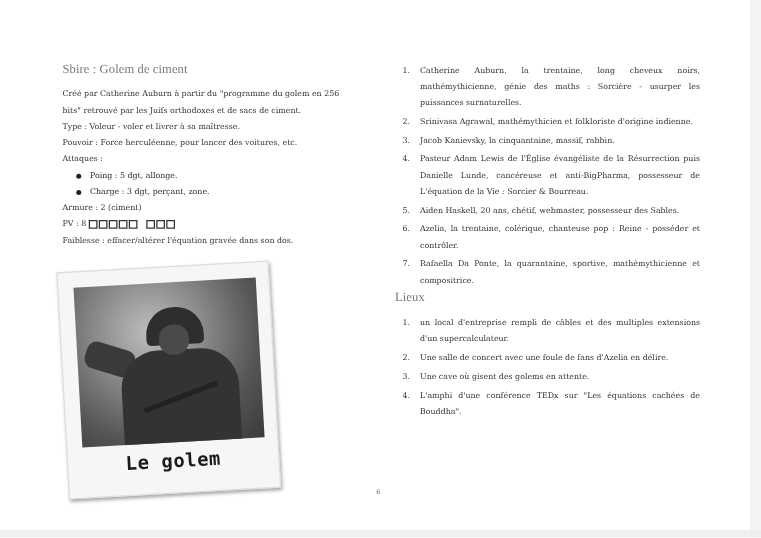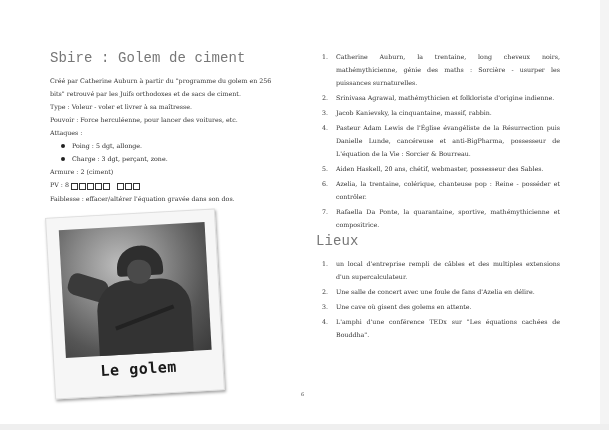--- a/index.html
+++ b/index.html
@@ -8,21 +8,21 @@
       font-family: "DejaVu Serif", serif; color: #2a2a2a;
     }
     .page { position: absolute; left: 0; top: 0; width: 600px; height: 424px; background: #ffffff; }
     .right-edge { position: absolute; left: 600px; top: 0; width: 9px; height: 430px; background: #f4f4f4; }
     .bottom-edge { position: absolute; left: 0; top: 424px; width: 609px; height: 6px; background: #efefef; }
 
     .col-left { position: absolute; left: 50px; top: 50px; width: 255px; }
     .col-right { position: absolute; left: 316px; top: 50px; width: 244px; }
 
     h2 {
-      font-family: Liberation Mono, monospace; font-weight: normal; font-size: 14px;
+      font-family: Liberation Serif, serif; font-weight: normal; font-size: 10px;
       color: #777; margin: 0 0 8px 0; letter-spacing: 0.1px;
     }
     p.line { margin: 0; font-size: 6.3px; line-height: 13px; color: #333; }
     ul.attacks { margin: 0; padding-left: 22px; list-style: none; }
     ul.attacks li { font-size: 6.3px; line-height: 13px; position: relative; }
     ul.attacks li::before { content: ""; position: absolute; left: -11px; top: 4.5px; width: 4px; height: 4px; background: #222; border-radius: 50%; }
 
     .boxes { display: inline-block; vertical-align: middle; }
     .box { display: inline-block; width: 5px; height: 5px; border: 0.8px solid #333; margin-right: 1px; vertical-align: middle; }
     .gap { display: inline-block; width: 6px; }

